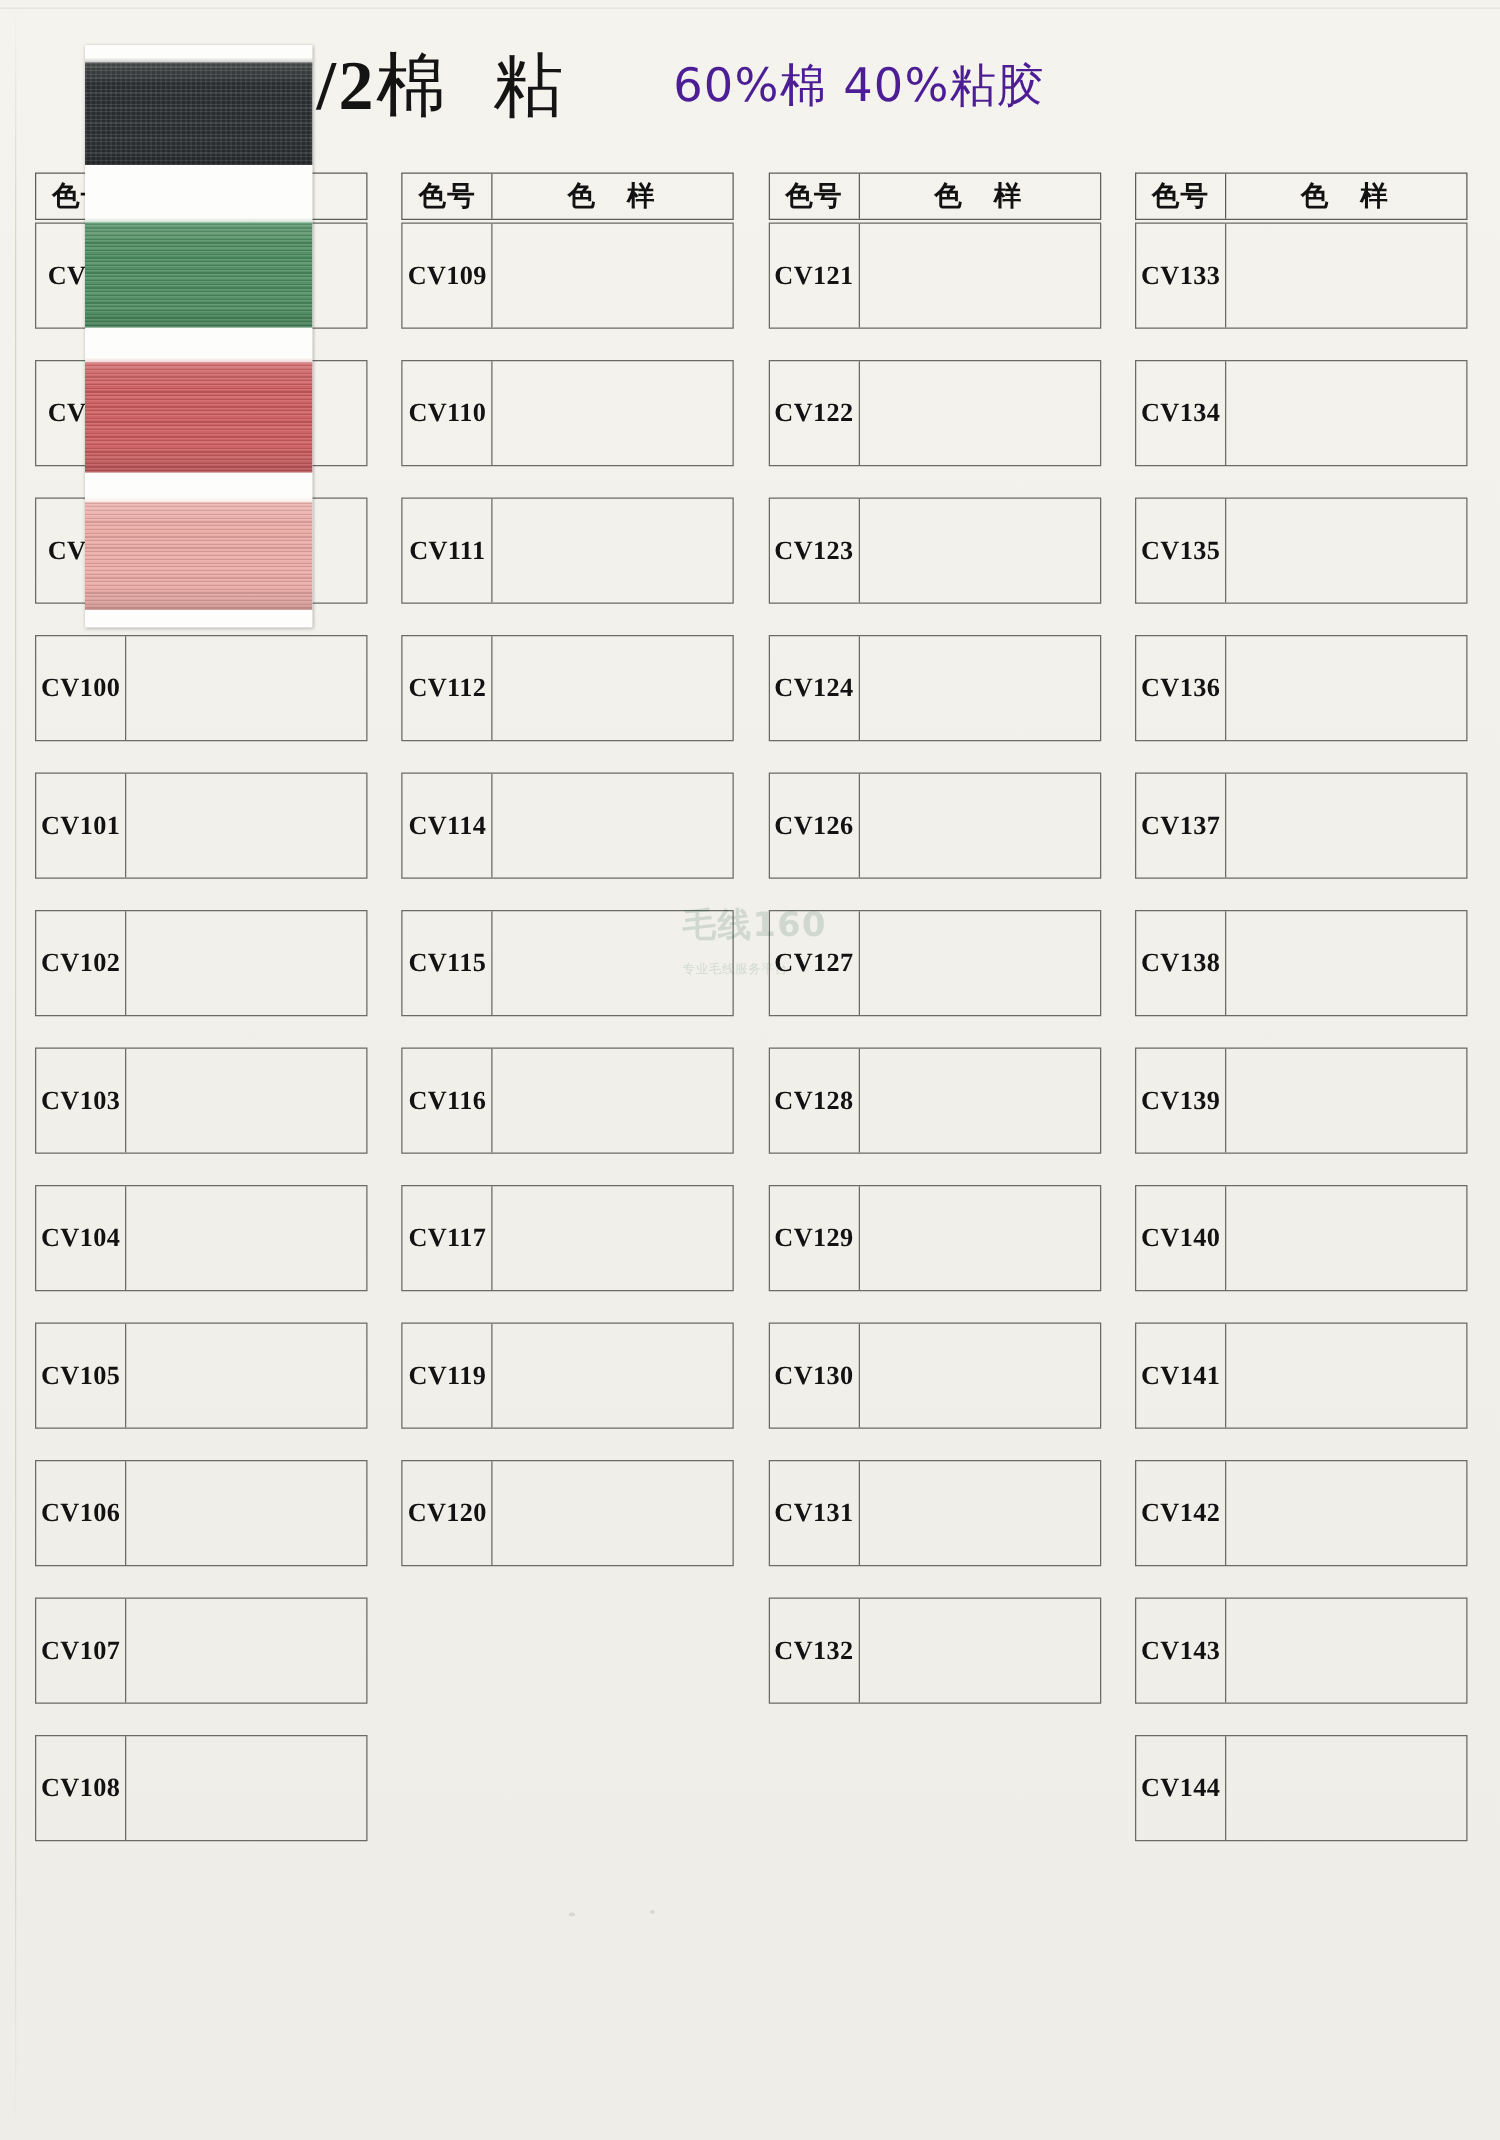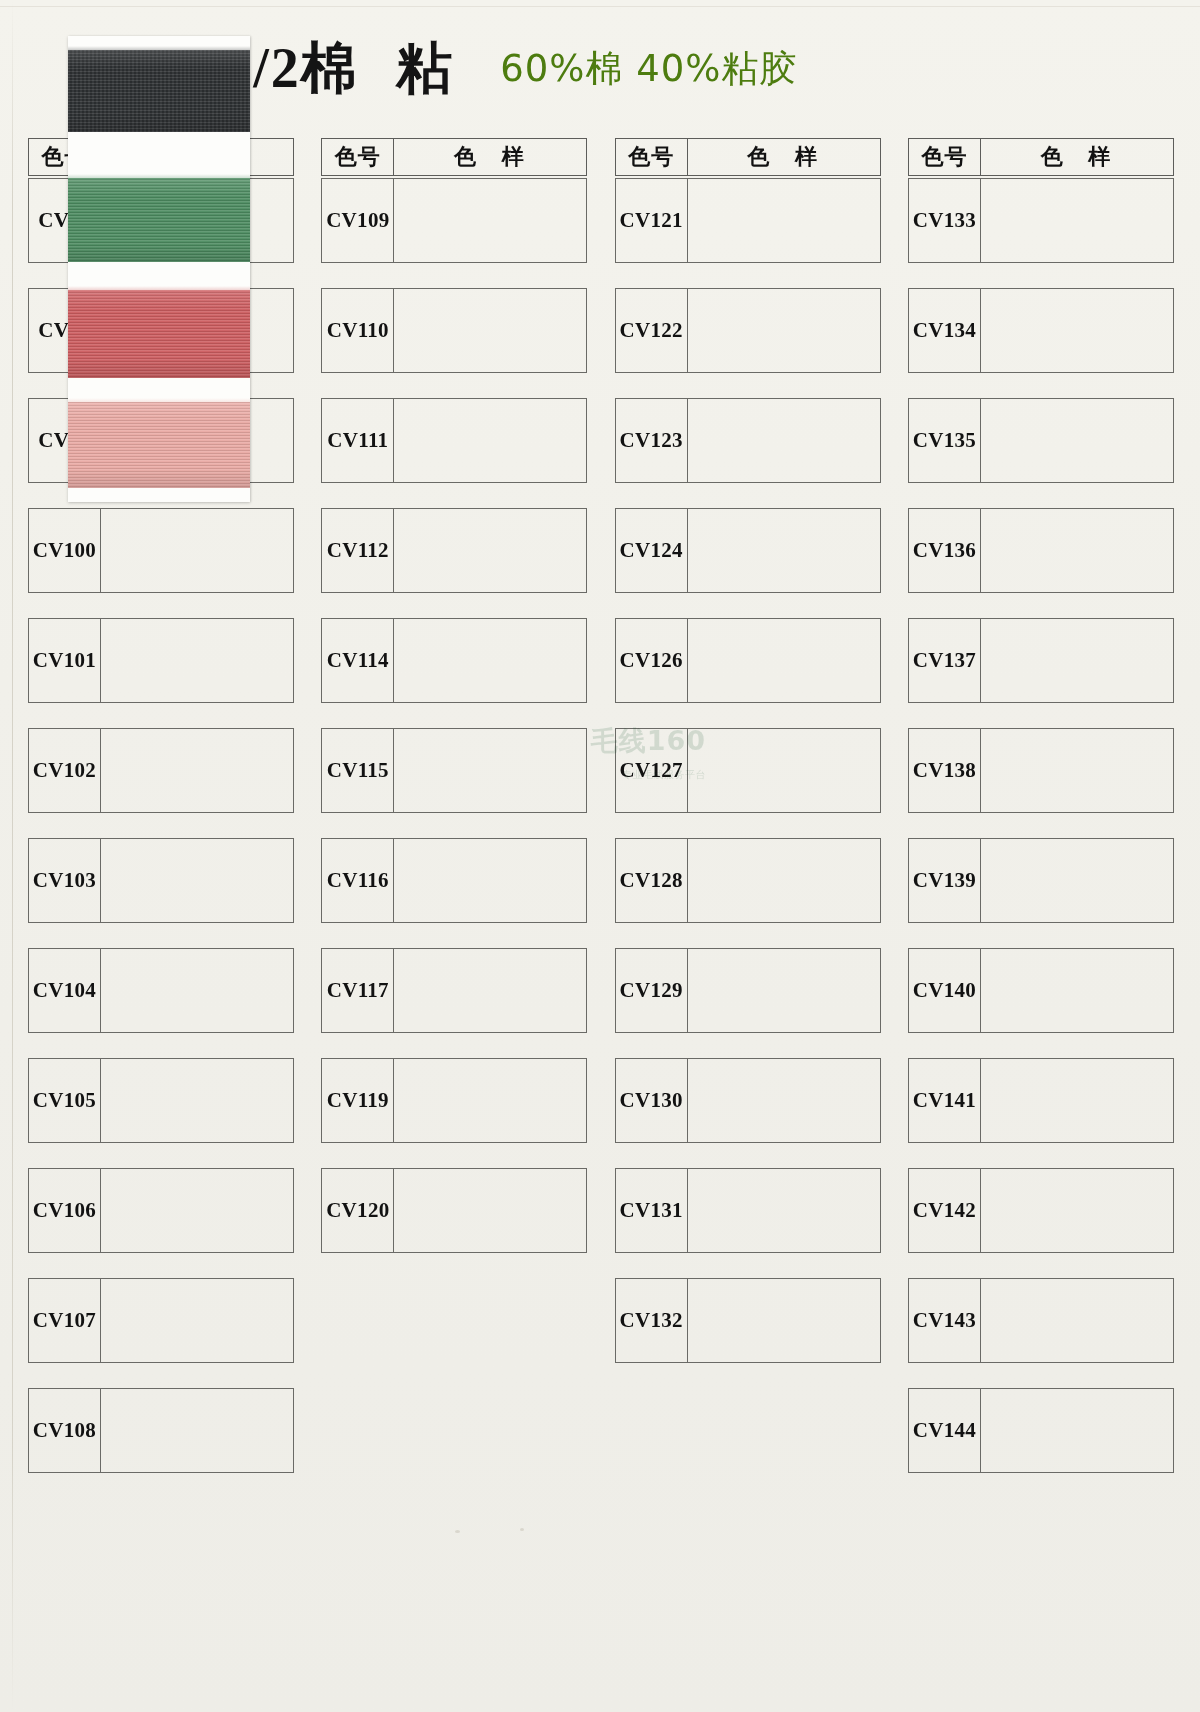--- a/index.html
+++ b/index.html
@@ -34,25 +34,25 @@
     padding-left:160px;
   }
   .title{
     font-family:"Liberation Serif", serif;
     font-weight:bold;
     font-size:56px;
     letter-spacing:2px;
     color:#141414;
     white-space:nowrap;
   }
-  .title .cjk{letter-spacing:10px;font-family:"DejaVu Sans", sans-serif;font-weight:bold;}
+  .title .cjk{letter-spacing:10px;font-family:"DejaVu Sans", sans-serif;font-weight:normal;}
   .subtitle{
-    margin-left:38px;
+    margin-left:78px;
     font-size:37px;
-    color:#4d7c0f;
+    color:#4c1d95;
     white-space:nowrap;
     font-family:"DejaVu Sans", sans-serif;
     letter-spacing:1px;
   }
 
   
   .grid{
     position:absolute;
     left:28px; top:138px;
     width:1146px; height:1560px;
@@ -151,21 +151,21 @@
 
   
   .watermark{
     position:absolute;
     left:546px; top:726px;
     width:160px;height:52px;
     z-index:6;
     opacity:.14;
     color:#14532d;
     font-family:"DejaVu Sans", sans-serif;
-    text-align:right;
+    text-align:left;
     pointer-events:none;
   }
   .watermark .wm-main{font-size:27px;font-weight:bold;letter-spacing:1px;line-height:30px;}
   .watermark .wm-sub{font-size:10px;letter-spacing:.5px;margin-top:12px;}
 
   
   .blem{position:absolute;border-radius:50%;background:rgba(170,163,145,.30);}
 </style>
 </head>
 <body>

